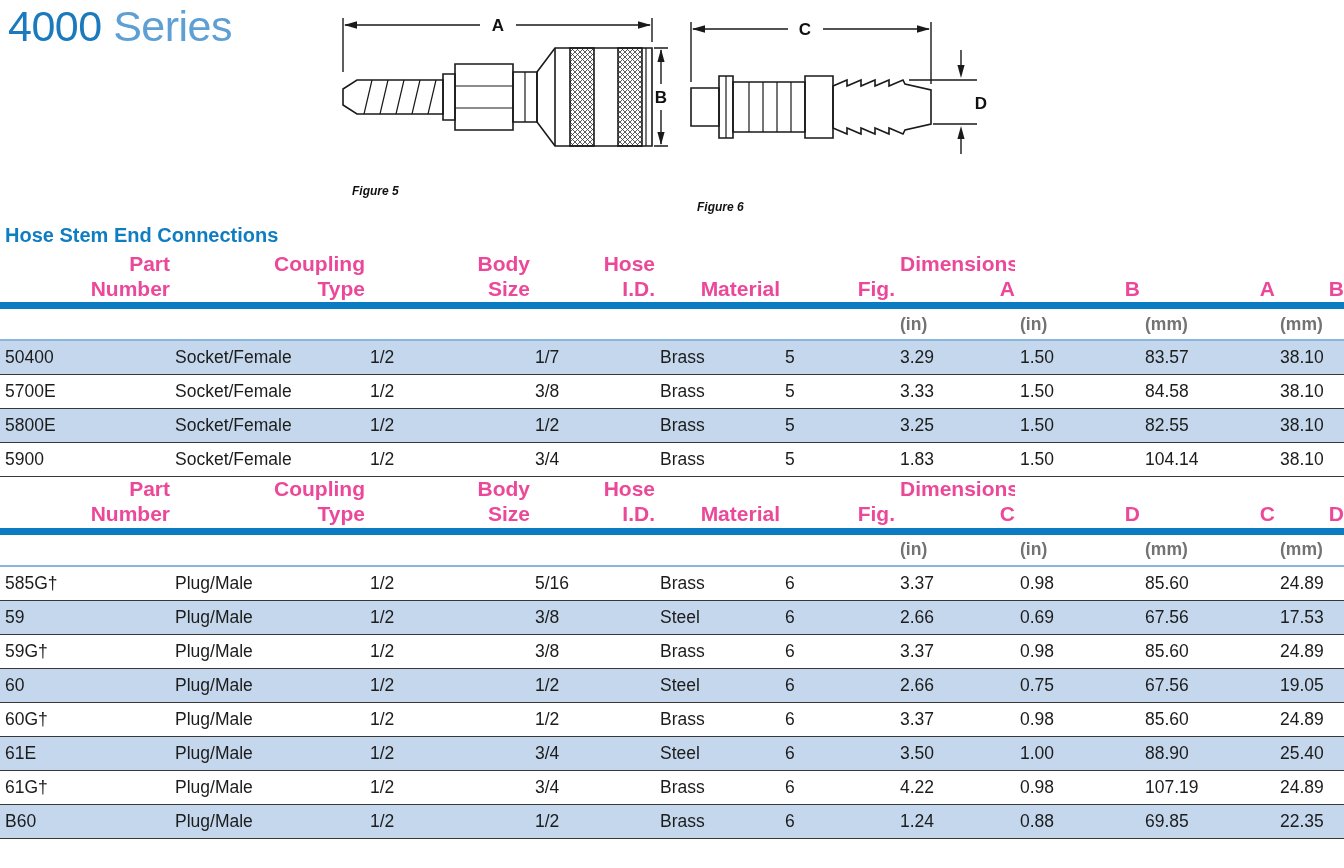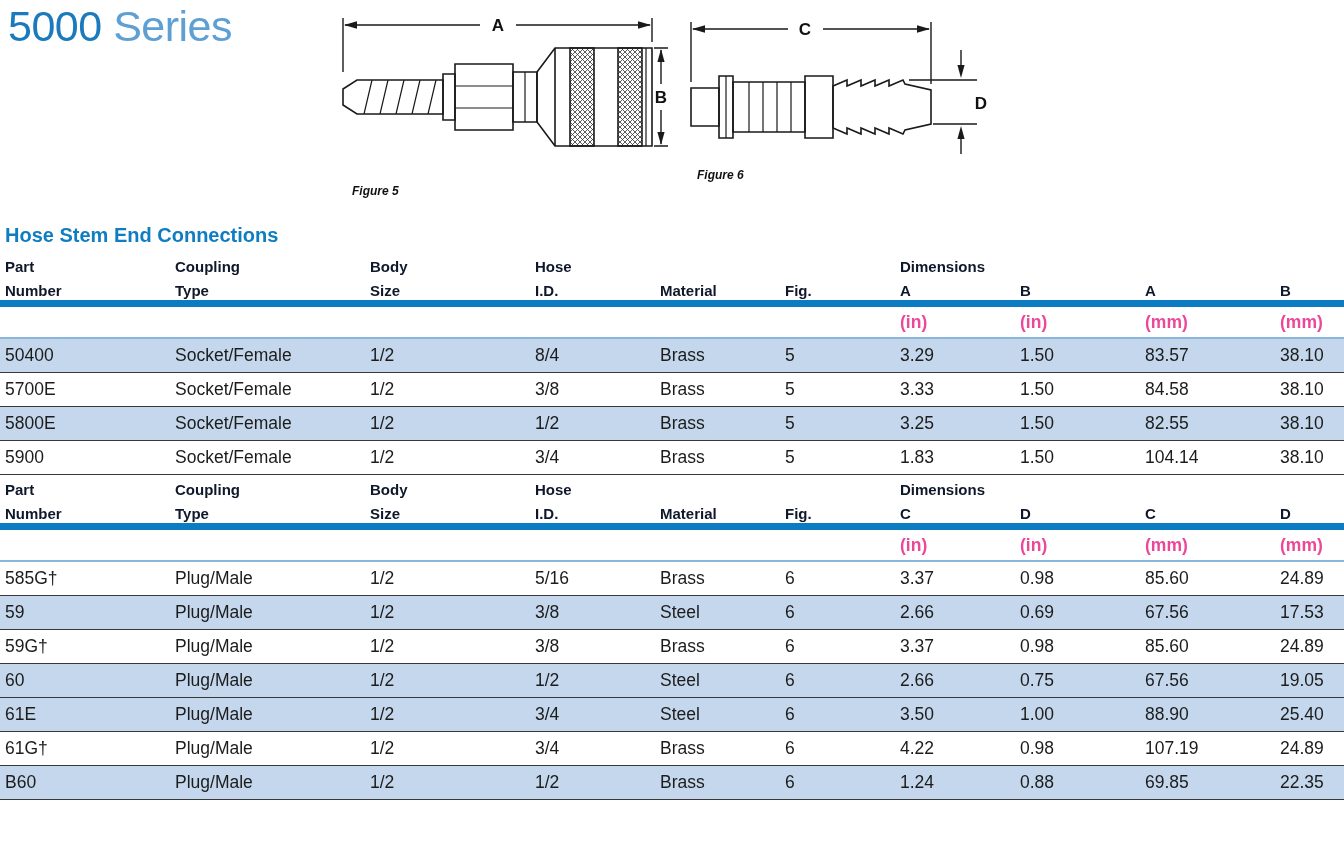--- a/index.html
+++ b/index.html
@@ -11,45 +11,45 @@
   .doc{position:relative;width:1344px;height:868px;background:#fff;overflow:hidden;
        font-family:"Liberation Sans",sans-serif;color:var(--ink);}
   .title{position:absolute;left:8px;top:2px;font-size:43px;letter-spacing:-0.5px;}
   .title .t1{color:var(--title1);}
   .title .t2{color:var(--title2);}
   .fig-svg{position:absolute;}
   #fig5{left:330px;top:2px;}
   #fig6{left:683px;top:2px;}
   .fig-caption{position:absolute;font-size:12px;font-weight:bold;color:#111;font-style:italic;}
   #cap5{left:352px;top:184px;}
-  #cap6{left:697px;top:168px;}
+  #cap6{left:697px;top:200px;}
   .flow{position:absolute;left:0;top:224px;width:1068px;}
   .section-heading{margin:0 0 5px 5px;font-size:20px;font-weight:bold;color:var(--heading);}
   table.spec{border-collapse:collapse;table-layout:fixed;width:1344px;}
   table.spec th,table.spec td{overflow:hidden;white-space:nowrap;}
-  table.spec th{text-align:left;font-size:15px;font-weight:bold;color:#0f172a;
+  table.spec th{text-align:right;font-size:21px;font-weight:bold;color:#ec4899;
                 padding:0 0 1px 5px;vertical-align:bottom;height:23px;line-height:1.15;}
   tr.bar-row td{height:7px;background:var(--bar);padding:0;}
-  tr.units-row td{height:28px;font-weight:bold;font-size:17.5px;color:#ec4899;
+  tr.units-row td{height:28px;font-weight:bold;font-size:17.5px;color:#737373;
                   padding-left:5px;vertical-align:middle;background:#fff;}
   table.spec tbody td{height:31px;font-size:17.5px;padding-left:5px;color:var(--ink);
                       vertical-align:middle;}
   table.spec tbody tr{border-bottom:1px solid var(--rowline);}
   table.spec tbody tr:first-child{border-top:2px solid var(--thin);}
   table.spec tbody tr.shade{background:var(--rowblue);}
   svg line,svg path,svg rect{vector-effect:non-scaling-stroke;}
   .dim-label{font-size:17px;font-weight:bold;fill:#111;}
 </style>
 </head>
 <body>
 
 <div class="doc">
 
   <div class="title">
-    <span class="t1">5000</span>
+    <span class="t1">4000</span>
     <span class="t2">Series</span>
   </div>
 
   <svg id="fig5" class="fig-svg" width="345" height="172" viewBox="0 0 345 172">
     <defs>
       <pattern id="knurl" width="5" height="5" patternUnits="userSpaceOnUse">
         <path d="M0,5 L5,0 M0,0 L5,5" stroke="#333" stroke-width="0.8" fill="none"></path>
       </pattern>
     </defs>
     <g stroke="#1a1a1a" stroke-width="1.6" fill="none">
@@ -176,21 +176,21 @@
               <td>(in)</td>
               <td>(mm)</td>
               <td>(mm)</td>
             </tr>
           </thead>
           <tbody>
             <tr class="shade">
               <td>50400</td>
               <td>Socket/Female</td>
               <td>1/2</td>
-              <td>8/4</td>
+              <td>1/7</td>
               <td>Brass</td>
               <td>5</td>
               <td>3.29</td>
               <td>1.50</td>
               <td>83.57</td>
               <td>38.10</td>
             </tr>
             <tr>
               <td>5700E</td>
               <td>Socket/Female</td>
@@ -327,20 +327,32 @@
               <td>Plug/Male</td>
               <td>1/2</td>
               <td>1/2</td>
               <td>Steel</td>
               <td>6</td>
               <td>2.66</td>
               <td>0.75</td>
               <td>67.56</td>
               <td>19.05</td>
             </tr>
+            <tr>
+              <td>60G†</td>
+              <td>Plug/Male</td>
+              <td>1/2</td>
+              <td>1/2</td>
+              <td>Brass</td>
+              <td>6</td>
+              <td>3.37</td>
+              <td>0.98</td>
+              <td>85.60</td>
+              <td>24.89</td>
+            </tr>
             <tr class="shade">
               <td>61E</td>
               <td>Plug/Male</td>
               <td>1/2</td>
               <td>3/4</td>
               <td>Steel</td>
               <td>6</td>
               <td>3.50</td>
               <td>1.00</td>
               <td>88.90</td>

